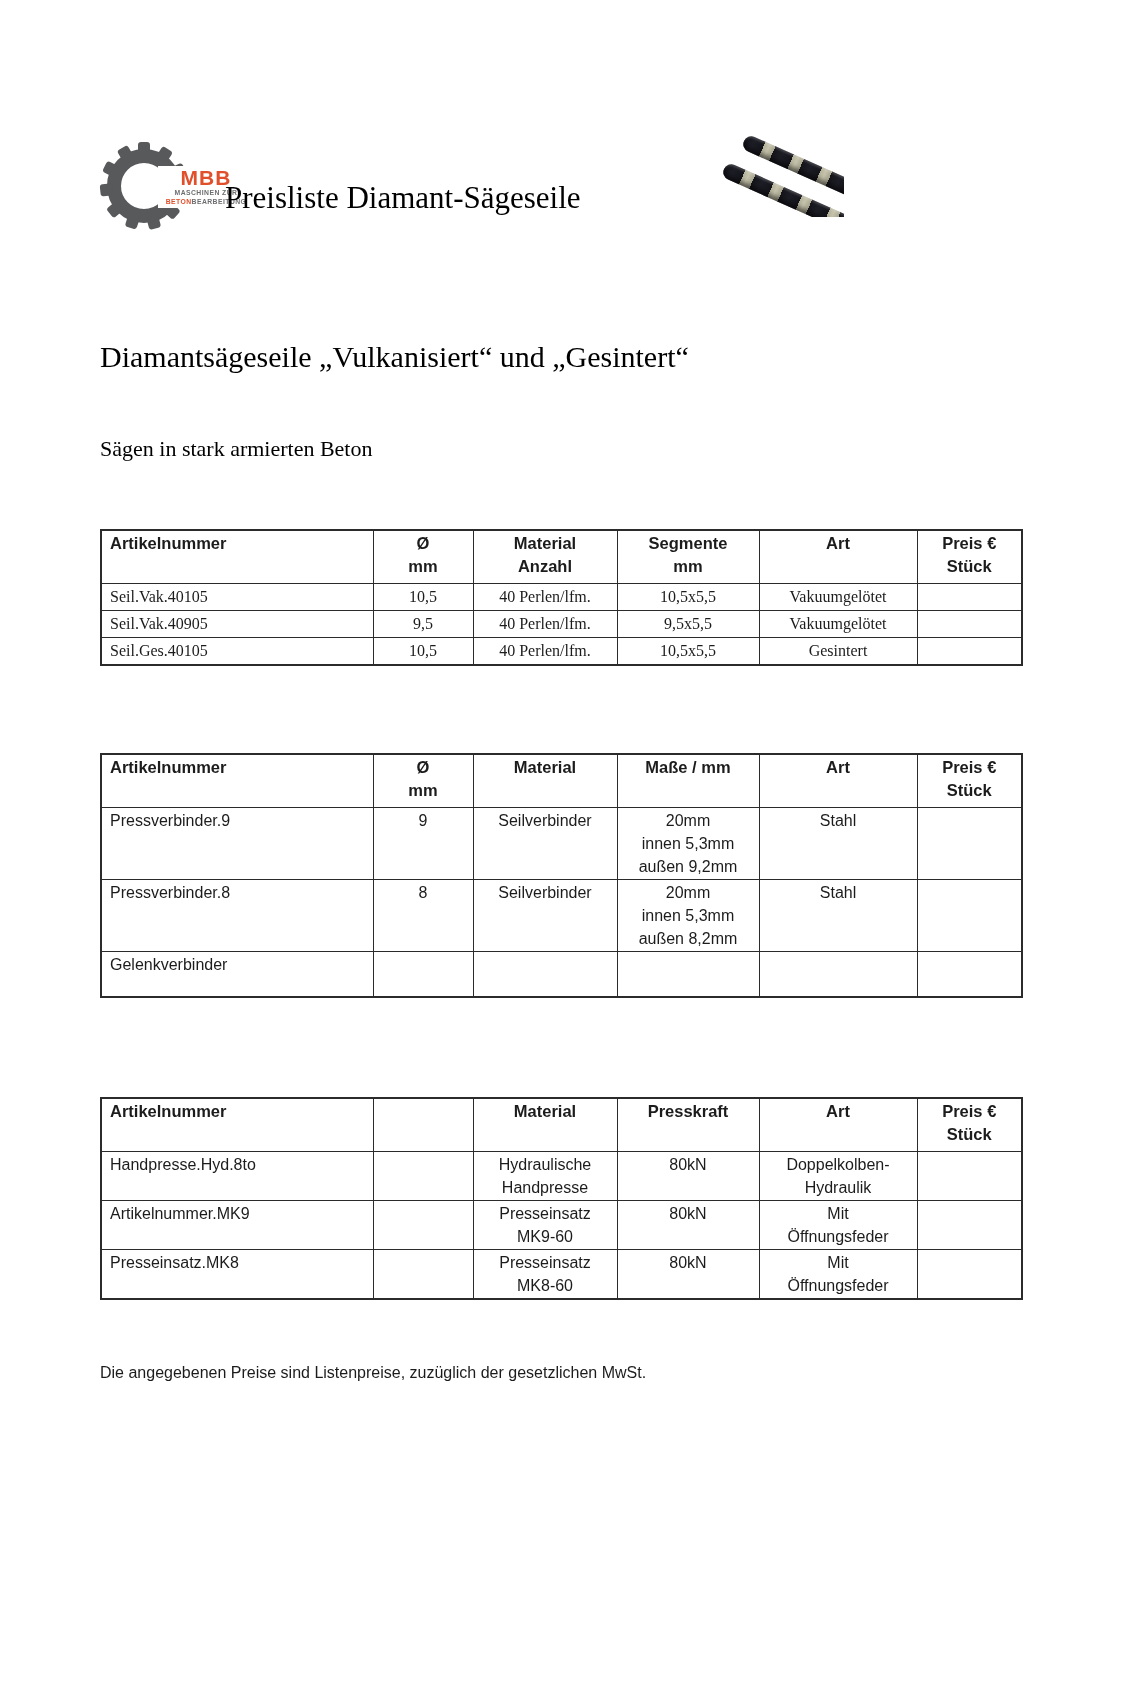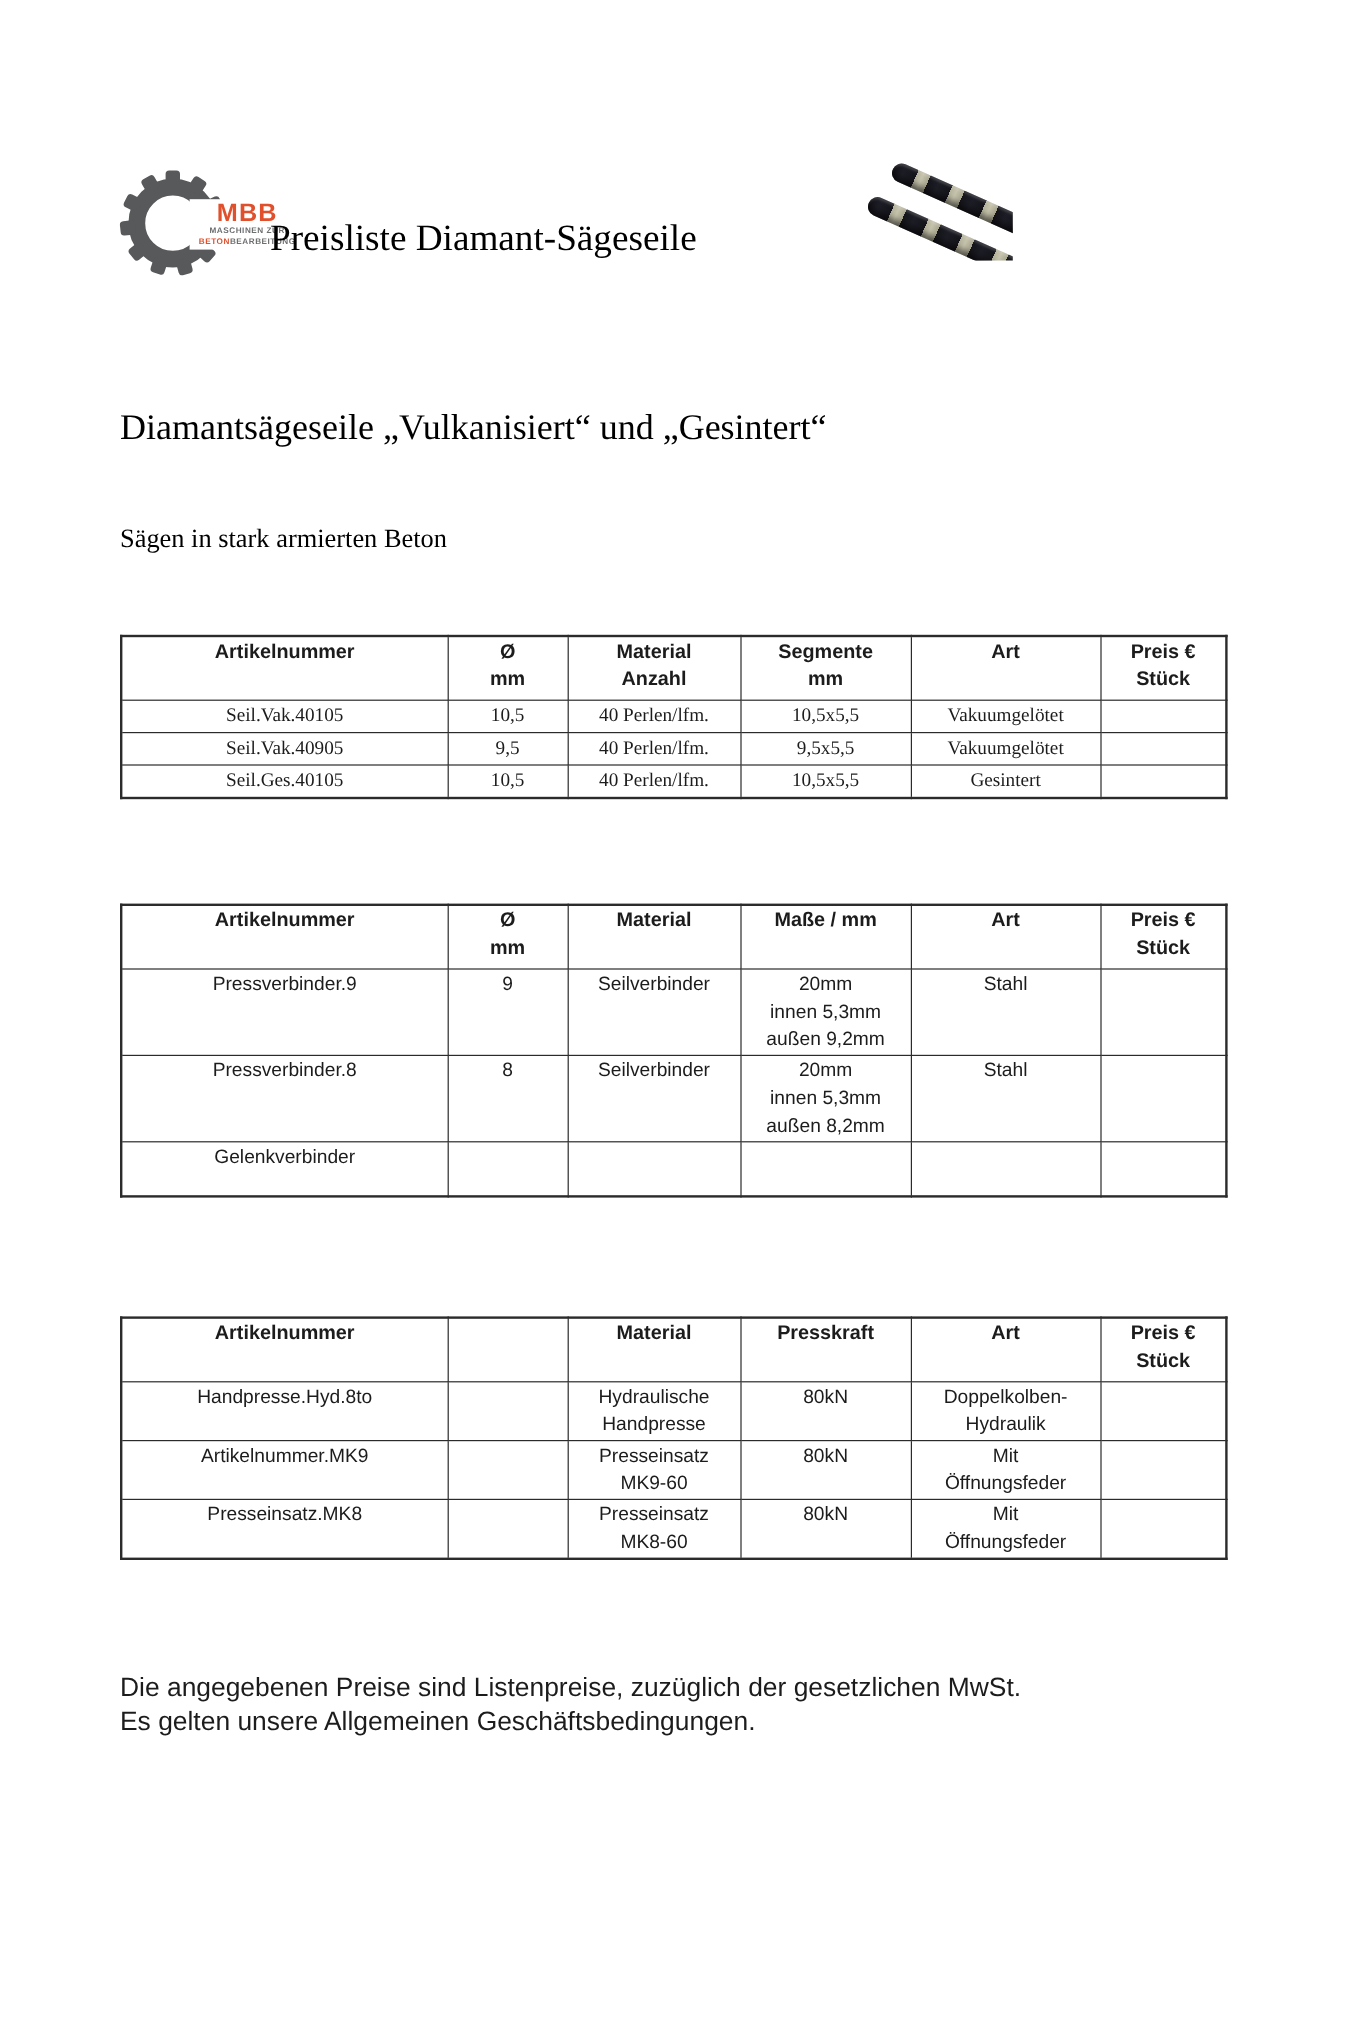--- a/index.html
+++ b/index.html
@@ -59,30 +59,30 @@
   table.price col.c3 { width:144px; }
   table.price col.c4 { width:142px; }
   table.price col.c5 { width:158px; }
   table.price col.c6 { width:105px; }
   table.price th, table.price td {
     border:1px solid #2b2b2b; font-size:16px; line-height:23px;
     padding:1px 8px; text-align:center; vertical-align:top; color:#1c1c1c;
     overflow:hidden; white-space:pre-line;
   }
   table.price th { font-weight:bold; font-size:16.5px; height:50px; }
-  table.price th:first-child, table.price td:first-child { text-align:center;margin-top:36px; }
+  table.price th:first-child, table.price td:first-child { text-align:left;margin-top:36px; }
   .tbl-seile { top:529px; }
   .tbl-seile td { height:24px;font-family:Liberation Serif, serif; }
   .tbl-verbinder { top:753px; }
   .tbl-verbinder tbody tr:last-child td { height:42px; }
   .tbl-pressen { top:1097px; }
 
   
   .footer {
-    position:absolute; left:100px; top:1391px; font-size:22px; line-height:29px; color:#1c1c1c;
+    position:absolute; left:100px; top:1358px; font-size:16px; line-height:29px; color:#1c1c1c;
   }
 </style>
 </head>
 <body>
 
 <div class="page">
 
   <div class="logo">
     <svg width="100" height="100" viewBox="0 0 100 100">
       <g fill="#58595b">
@@ -272,16 +272,15 @@
           <td>80kN</td>
           <td>Mit
 Öffnungsfeder</td>
           <td></td>
         </tr>
       </tbody>
   </table>
 
   <div class="footer">
     <div>Die angegebenen Preise sind Listenpreise, zuzüglich der gesetzlichen MwSt.</div>
-    <div>Es gelten unsere Allgemeinen Geschäftsbedingungen.</div>
   </div>
 
 </div>
 
 </body></html>

